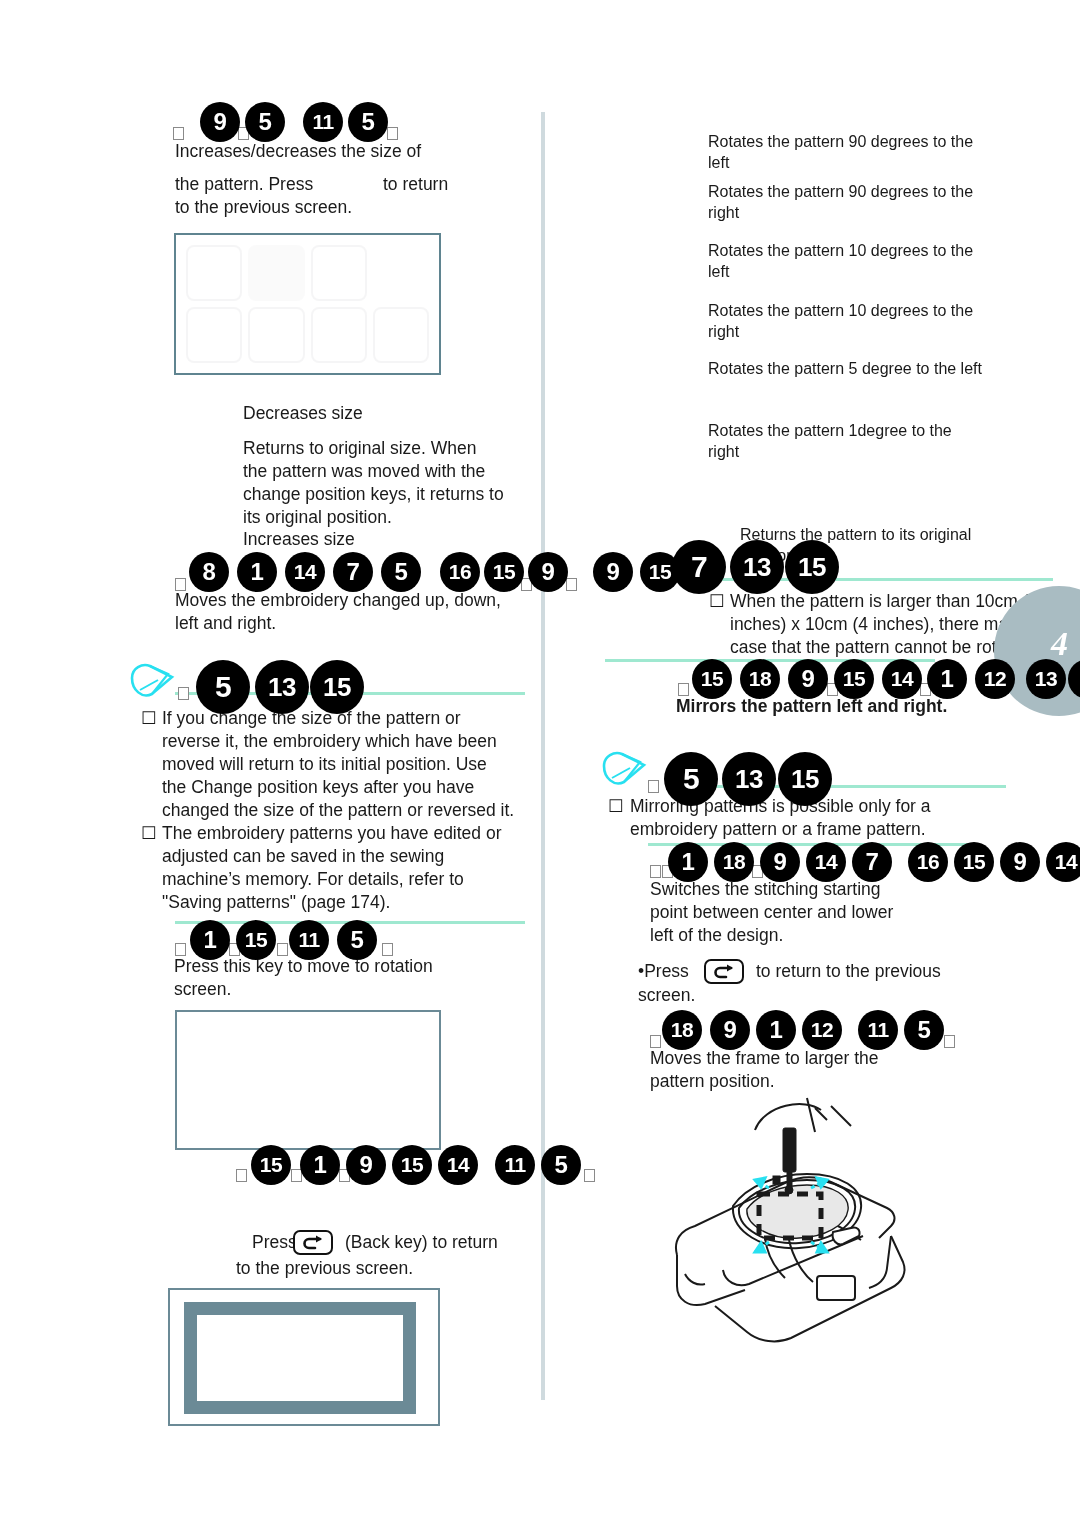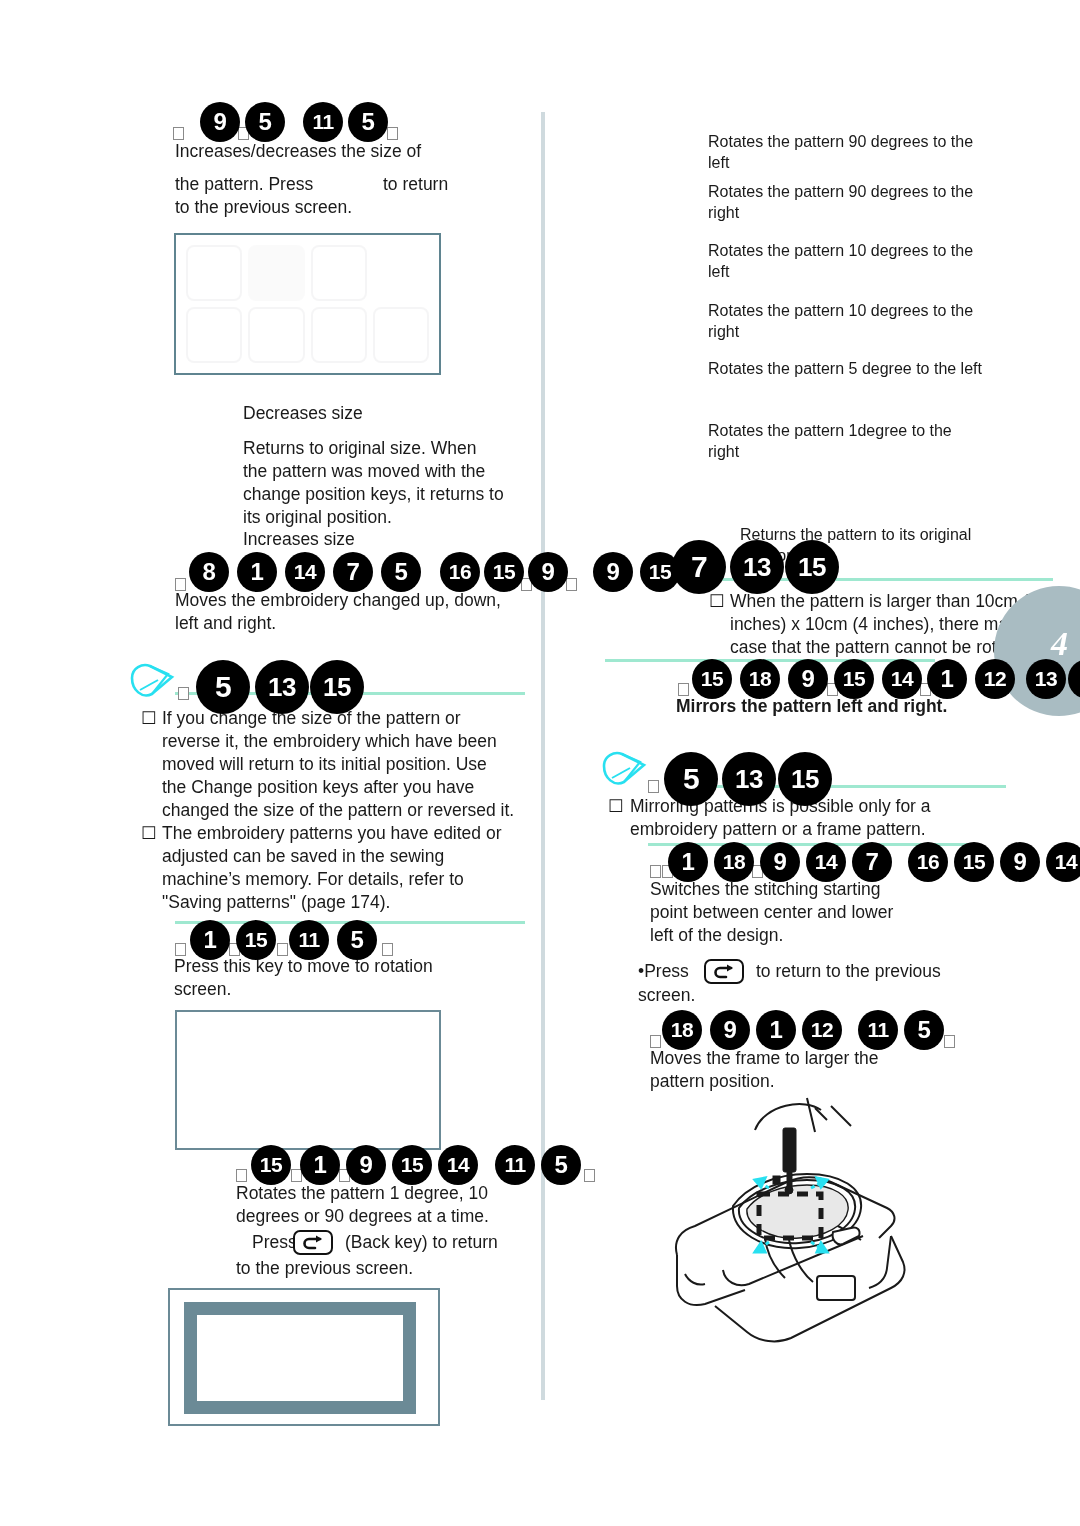--- a/index.html
+++ b/index.html
@@ -271,22 +271,20 @@
   <div class="glyphbox" style="left:291px; top:1169px;"></div>
   <div class="badge" style="left:300px; top:1145px;">1</div>
   <div class="glyphbox" style="left:339px; top:1169px;"></div>
   <div class="badge" style="left:346px; top:1145px;">9</div>
   <div class="badge two" style="left:392px; top:1145px;">15</div>
   <div class="badge two" style="left:438px; top:1145px;">14</div>
   <div class="badge two" style="left:495px; top:1145px;">11</div>
   <div class="badge" style="left:541px; top:1145px;">5</div>
   <div class="glyphbox" style="left:584px; top:1169px;"></div>
 
-  <div class="txt" style="left:236px; top:1182px; width:300px;">Rotates the pattern 1 degree, 10
-degrees or 90 degrees at a time.</div>
 
   <div class="txt" style="left:252px; top:1231px;">Press</div>
   <div class="backkey" style="left:293px; top:1230px;">
     <svg width="24" height="15" viewBox="0 0 24 15">
       <path d="M19 4 H8 A4.5 4.5 0 0 0 8 13 H14" fill="none" stroke="#111" stroke-width="2.6" stroke-linecap="round"></path>
       <path d="M21 4 L15 0.5 L15 7.5 Z" fill="#111"></path>
     </svg>
   </div>
   <div class="txt" style="left:345px; top:1231px;">(Back key) to return</div>
   <div class="txt" style="left:236px; top:1257px;">to the previous screen.</div>

